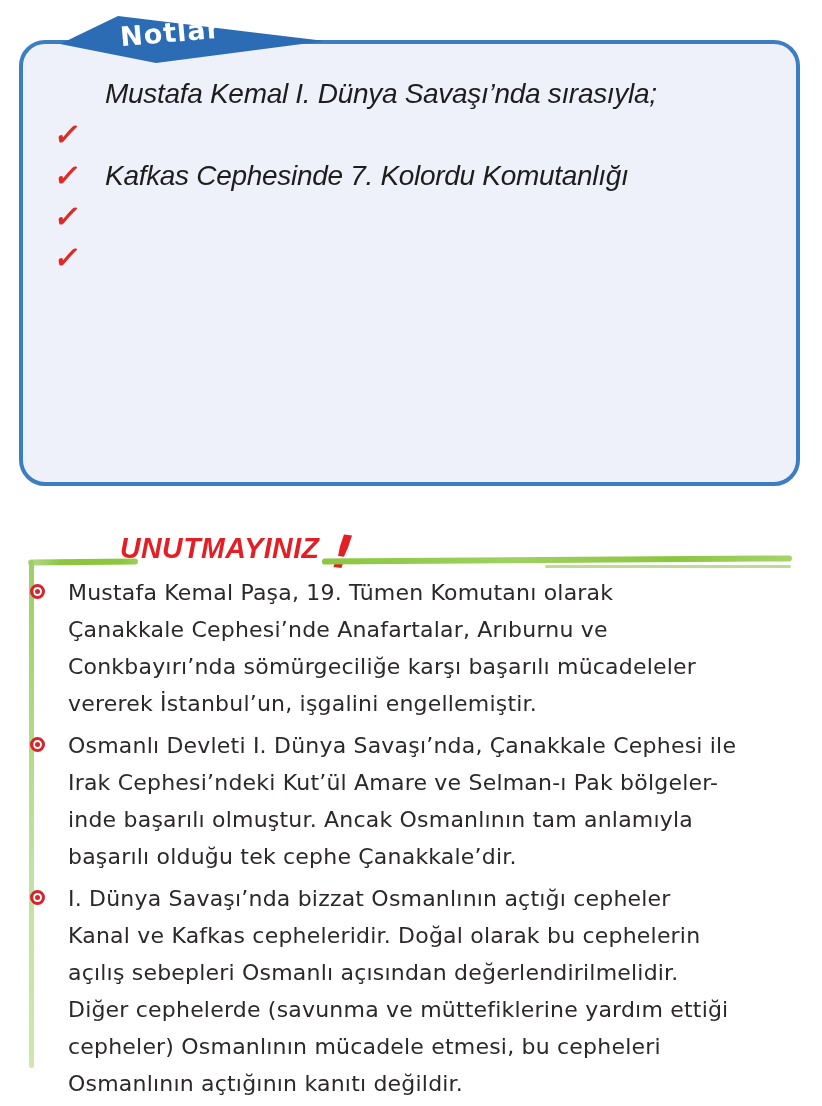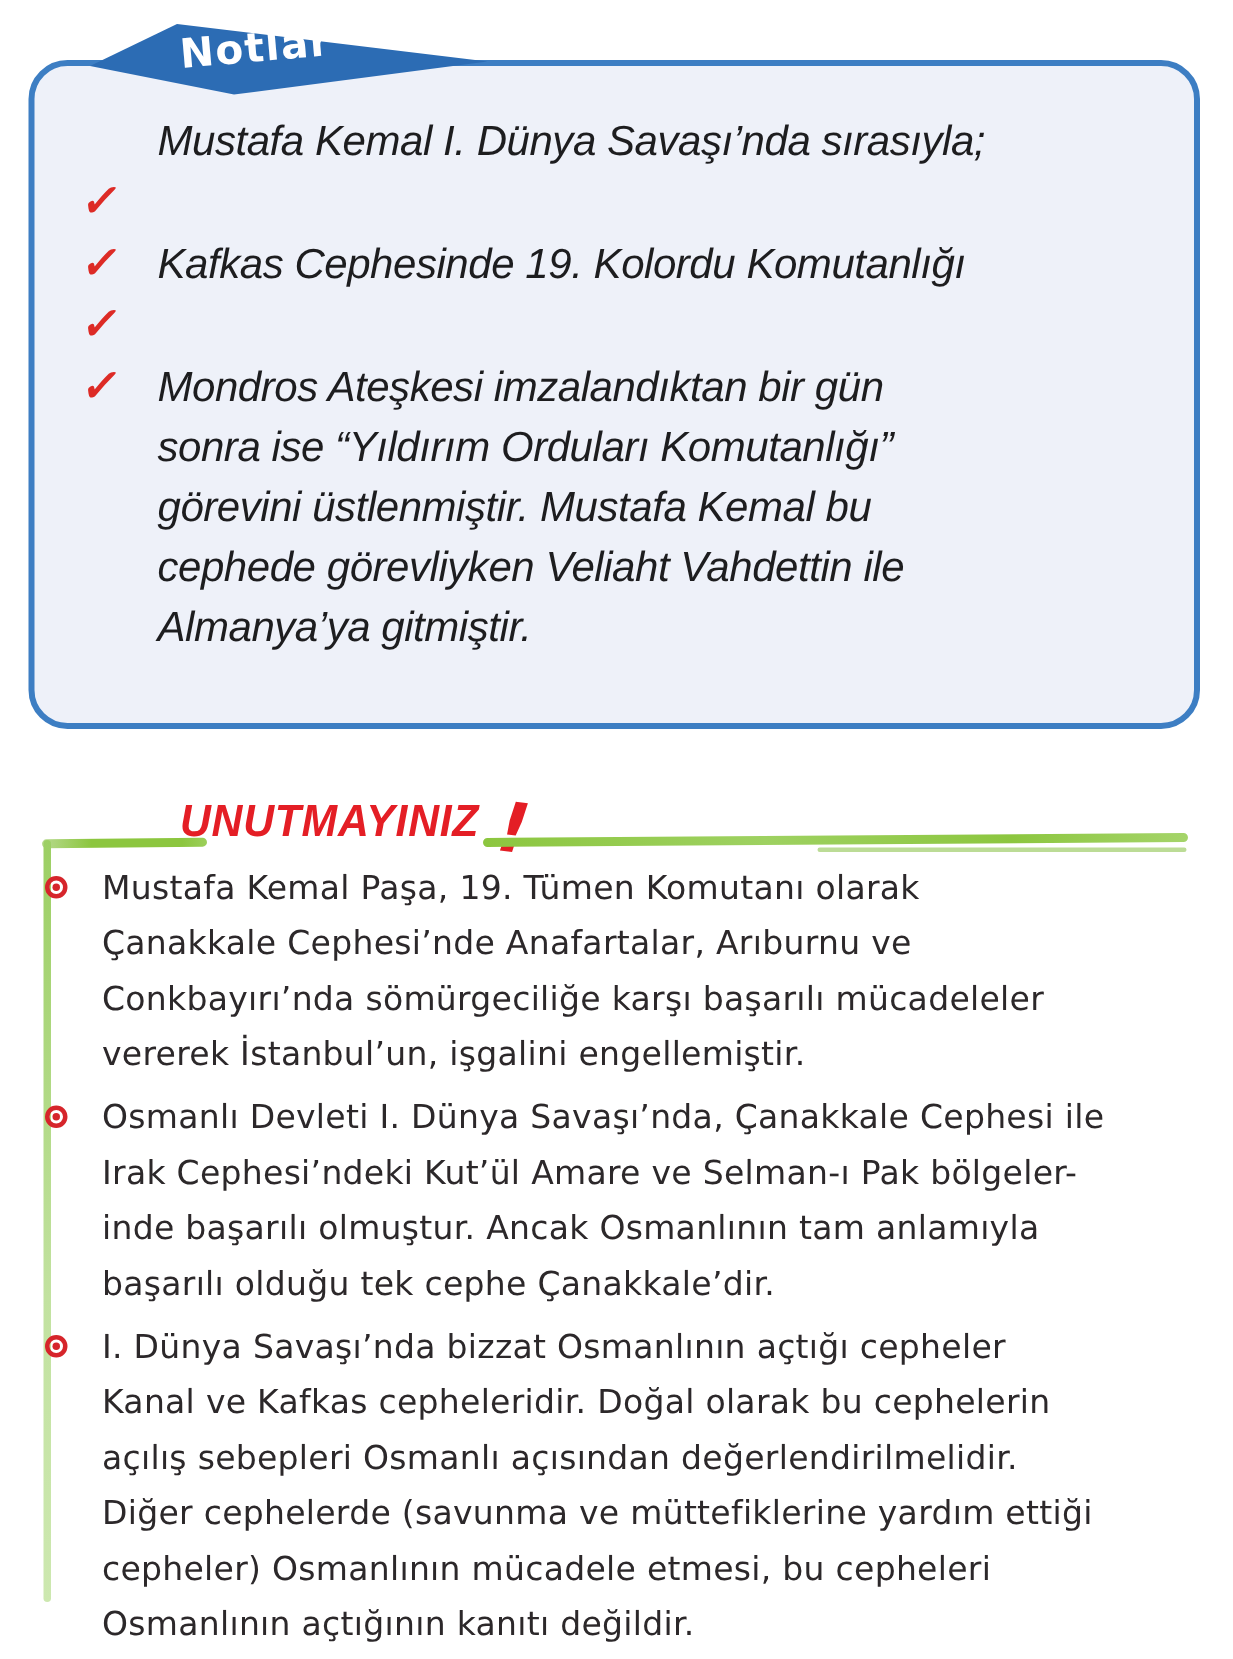--- a/index.html
+++ b/index.html
@@ -15,21 +15,21 @@
     background:#eef1f9;
   }
   .pennant{position:absolute;left:37px;top:-29px;width:266px;height:52px;}
   .pennant svg{display:block;width:266px;height:52px;}
   .pennant-label{
     position:absolute;left:60px;top:2px;color:#ffffff;
     font:600 27px/32px "DejaVu Sans",sans-serif;letter-spacing:1px;
     transform:rotate(-5deg);
   }
   .notes-content{padding:30px 8px 0 28px;}
-  .note-row{display:flex;align-items:flex-start;margin-bottom:1px;}
+  .note-row{display:flex;align-items:center;margin-bottom:1px;}
   .check-cell{
     flex:0 0 54px;width:54px;color:#dd2b26;font-size:30px;line-height:40px;
     font-weight:700;transform:skewX(-10deg);padding-left:4px;box-sizing:border-box;
   }
   .note-text{
     margin:0;white-space:pre-line;
     font:italic 400 28px/40px "Liberation Sans",sans-serif;
     letter-spacing:-0.3px;color:#1d1d1f;
   }
 
@@ -99,34 +99,29 @@
         <span class="check-cell"></span>
         <p class="note-text">Mustafa Kemal I. Dünya Savaşı’nda sırasıyla;</p>
       </div>
 
       <div class="note-row">
         <span class="check-cell">✓</span>
       </div>
 
       <div class="note-row">
         <span class="check-cell">✓</span>
-        <p class="note-text">Kafkas Cephesinde 19. Kolordu Komutanlığı</p>
+        <p class="note-text">Kafkas Cephesinde 7. Kolordu Komutanlığı</p>
       </div>
 
       <div class="note-row">
         <span class="check-cell">✓</span>
       </div>
 
       <div class="note-row">
         <span class="check-cell">✓</span>
-        <p class="note-text">Mondros Ateşkesi imzalandıktan bir gün
-sonra ise “Yıldırım Orduları Komutanlığı”
-görevini üstlenmiştir. Mustafa Kemal bu
-cephede görevliyken Veliaht Vahdettin ile
-Almanya’ya gitmiştir.</p>
       </div>
     </div>
   </section>
 
   <section>
     <div class="stroke-left"></div>
     <h2 class="reminder-title">
       <span class="reminder-title-text">UNUTMAYINIZ</span>
       <span class="excl">!</span>
     </h2>

